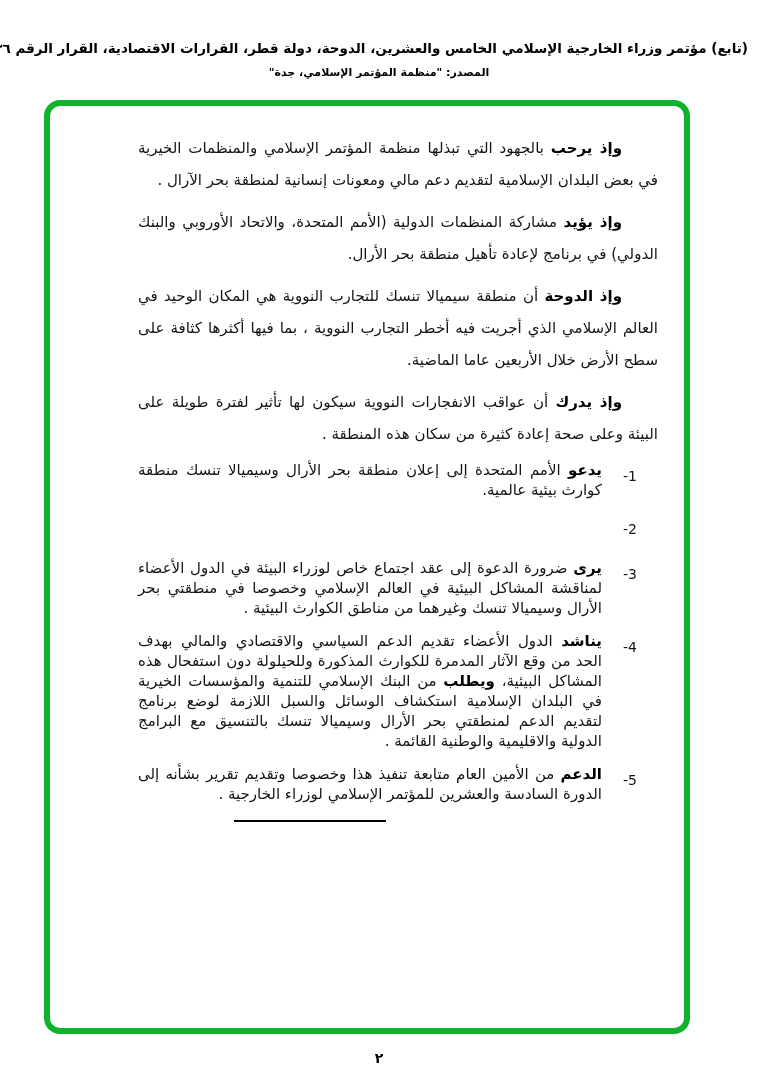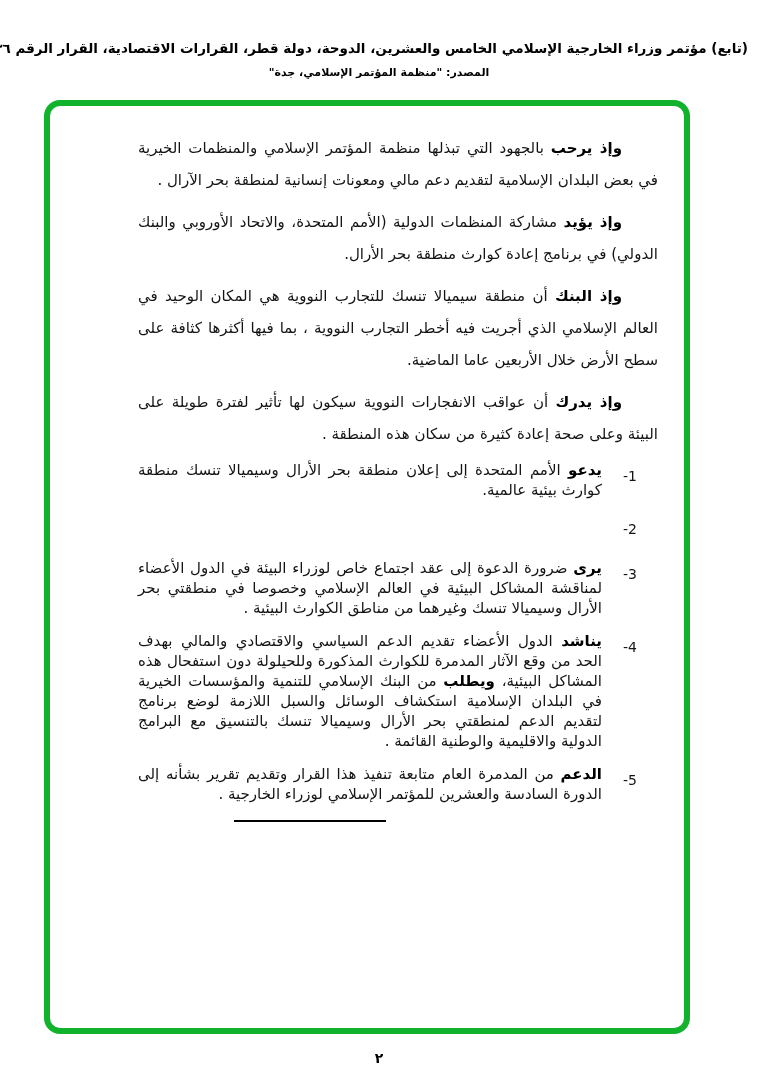--- a/index.html
+++ b/index.html
@@ -103,43 +103,43 @@
 <div class="page" style="background: rgb(255, 255, 255);">
 
   <div class="header-block">
     <div class="header-line1">(تابع) مؤتمر وزراء الخارجية الإسلامي الخامس والعشرين، الدوحة، دولة قطر، القرارات الاقتصادية، القرار الرقم ٢٥/٣٦-اق</div>
     <div class="header-source">المصدر:  "منظمة المؤتمر الإسلامي، جدة"</div>
   </div>
 
   <div class="green-box" style="border-color: rgb(17, 179, 45);">
     <div id="preamble">
         <p class="para"><b>وإذ يرحب</b> <span>بالجهود التي تبذلها منظمة المؤتمر الإسلامي والمنظمات الخيرية في بعض البلدان الإسلامية لتقديم دعم مالي ومعونات إنسانية لمنطقة بحر الآرال .</span></p>
-        <p class="para"><b>وإذ يؤيد</b> <span>مشاركة المنظمات الدولية (الأمم المتحدة، والاتحاد الأوروبي والبنك الدولي) في برنامج إعادة كوارث منطقة بحر الأرال.</span></p>
-        <p class="para"><b>وإذ البنك</b> <span>أن منطقة سيميالا تنسك للتجارب النووية هي المكان الوحيد في العالم الإسلامي الذي أجريت فيه أخطر التجارب النووية ، بما فيها أكثرها كثافة على سطح الأرض خلال الأربعين عاما الماضية.</span></p>
+        <p class="para"><b>وإذ يؤيد</b> <span>مشاركة المنظمات الدولية (الأمم المتحدة، والاتحاد الأوروبي والبنك الدولي) في برنامج لإعادة تأهيل منطقة بحر الأرال.</span></p>
+        <p class="para"><b>وإذ الدوحة</b> <span>أن منطقة سيميالا تنسك للتجارب النووية هي المكان الوحيد في العالم الإسلامي الذي أجريت فيه أخطر التجارب النووية ، بما فيها أكثرها كثافة على سطح الأرض خلال الأربعين عاما الماضية.</span></p>
         <p class="para"><b>وإذ يدرك</b> <span>أن عواقب الانفجارات النووية سيكون لها تأثير لفترة طويلة على البيئة وعلى صحة إعادة كثيرة من سكان هذه المنطقة .</span></p>
       </div>
     <div id="items" class="items-section">
         <div class="item">
           <div class="item-num"><span dir="ltr">-1</span></div>
           <div class="item-text"><b>يدعو</b> <span>الأمم المتحدة إلى إعلان منطقة بحر الأرال وسيميالا تنسك  منطقة كوارث بيئية عالمية.</span> </div>
         </div>
         <div class="item">
           <div class="item-num"><span dir="ltr">-2</span></div>
         </div>
         <div class="item">
           <div class="item-num"><span dir="ltr">-3</span></div>
           <div class="item-text"><b>يرى</b> <span>ضرورة الدعوة إلى عقد اجتماع خاص لوزراء البيئة في الدول الأعضاء لمناقشة المشاكل البيئية في العالم الإسلامي وخصوصا في منطقتي بحر الأرال وسيميالا تنسك وغيرهما من مناطق الكوارث البيئية .</span> </div>
         </div>
         <div class="item">
           <div class="item-num"><span dir="ltr">-4</span></div>
           <div class="item-text"><b>يناشد</b> <span>الدول الأعضاء تقديم الدعم السياسي والاقتصادي والمالي بهدف الحد من وقع الآثار المدمرة للكوارث المذكورة وللحيلولة دون استفحال هذه المشاكل البيئية،</span> <b>ويطلب</b> <span>من البنك الإسلامي للتنمية والمؤسسات الخيرية في البلدان الإسلامية استكشاف الوسائل والسبل اللازمة لوضع برنامج لتقديم الدعم لمنطقتي بحر الأرال وسيميالا تنسك بالتنسيق مع البرامج الدولية والاقليمية والوطنية القائمة .</span> </div>
         </div>
         <div class="item">
           <div class="item-num"><span dir="ltr">-5</span></div>
-          <div class="item-text"><b>الدعم</b> <span>من المدمرة العام متابعة تنفيذ هذا القرار وتقديم تقرير بشأنه إلى الدورة السادسة والعشرين للمؤتمر الإسلامي لوزراء الخارجية .</span> </div>
+          <div class="item-text"><b>الدعم</b> <span>من الأمين العام متابعة تنفيذ هذا وخصوصا وتقديم تقرير بشأنه إلى الدورة السادسة والعشرين للمؤتمر الإسلامي لوزراء الخارجية .</span> </div>
         </div>
       </div>
     <div class="end-separator"></div>
   </div>
 
   <div class="page-number">٢</div>
 
 </div>
 
 </body></html>

